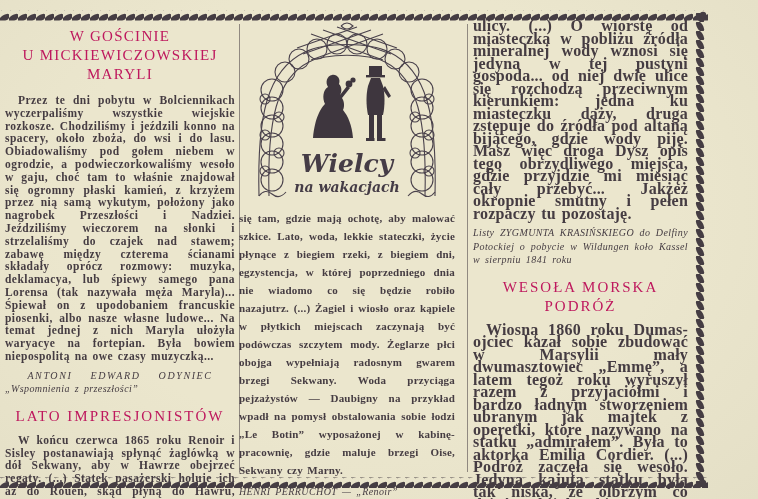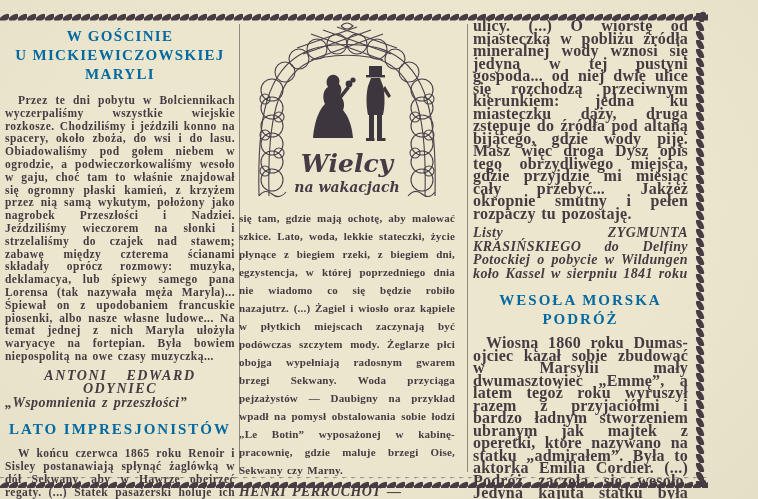--- a/index.html
+++ b/index.html
@@ -18,29 +18,29 @@
   .col{position:absolute;}
   .bd{
     font-weight:bold;text-align:justify;
     letter-spacing:.2px;word-spacing:1.5px;
   }
   .c1 .bd{font-size:11.5px;line-height:12.8px;letter-spacing:.45px;}
   .c2 .bd{font-size:11px;line-height:18px;font-family:Liberation Serif, serif;}
   .c3 .bd{font-size:16px;line-height:12.5px;}
   .indent{text-indent:13px;}
   .hdr{
-    font-weight:bold;text-align:center;
+    font-weight:normal;text-align:center;
     font-size:15px;line-height:19px;letter-spacing:1.3px;
-    color:#0369a1;margin:0;
+    color:#be185d;margin:0;
   }
   .hdr.sect{margin:11px 0 8px 0;letter-spacing:2px;}
   .titleblock{margin:0 0 10px 0;}
   .attr{
-    font-style:italic;font-weight:bold;
-    font-size:14px;line-height:13.5px;
+    font-style:italic;font-weight:normal;
+    font-size:10px;line-height:13.5px;
     margin-top:6px;letter-spacing:.4px;word-spacing:2px;
   }
   .attr .name{letter-spacing:1.6px;word-spacing:14px;text-align:center;}
   .attr-just{text-align:justify;}
   .sig{font-weight:bold;text-align:right;font-size:12px;margin-top:2px;letter-spacing:.5px;padding-right:14px;}
   .vignette{display:block;margin:0 auto 5px auto;}
 </style>
 </head>
 <body>
 

